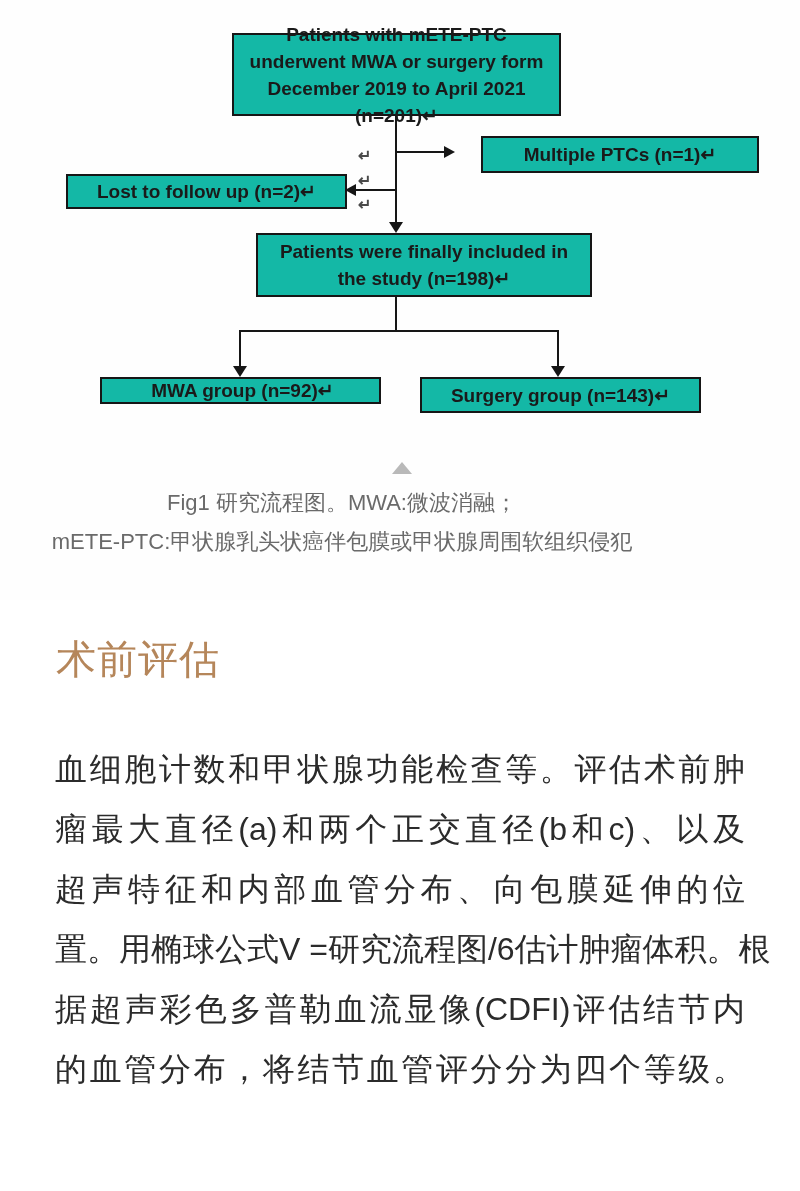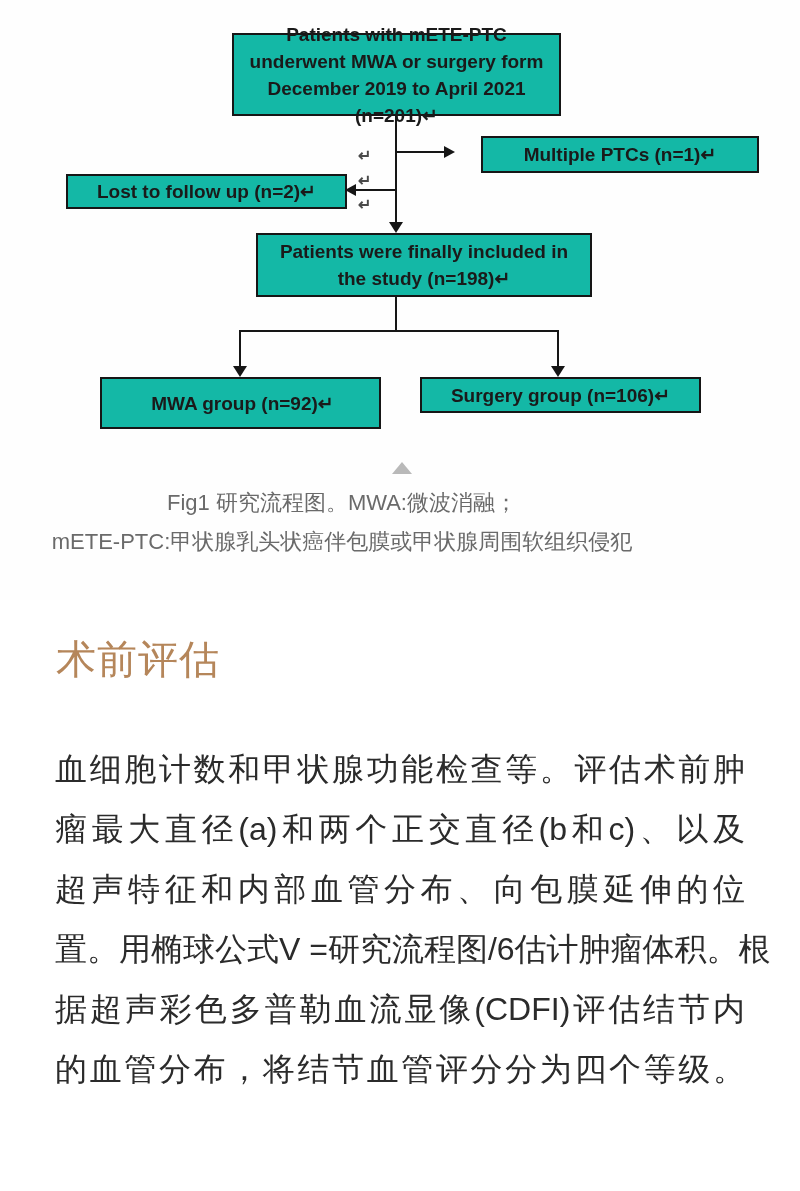--- a/index.html
+++ b/index.html
@@ -28,21 +28,21 @@
     text-align:center;
     font-weight:700;
     font-size:19px;line-height:27px;
     color:#1a1a1a;
     padding:2px 8px;
   }
   .box-top{left:232px;top:33px;width:329px;height:83px;}
   .box-multiple{left:453px;top:136px;width:278px;height:37px;margin-left:28px;}
   .box-lost{left:66px;top:174px;width:281px;height:35px;}
   .box-included{left:256px;top:233px;width:336px;height:64px;}
-  .box-mwa{left:100px;top:377px;width:281px;height:52px;padding-left:12px;}
+  .box-mwa{left:100px;top:377px;width:281px;height:27px;padding-left:12px;}
   .box-surgery{left:420px;top:377px;width:281px;height:36px;}
 
   .fc-line{position:absolute;background:var(--line-color);}
   .v1{left:395px;top:115px;width:2px;height:109px;}
   .br-right{left:396px;top:151px;width:49px;height:2px;}
   .br-left{left:355px;top:189px;width:41px;height:2px;}
   .v2{left:395px;top:297px;width:2px;height:34px;}
   .h-split{left:239px;top:330px;width:320px;height:2px;}
   .v-left{left:239px;top:330px;width:2px;height:38px;}
   .v-right{left:557px;top:330px;width:2px;height:38px;}
@@ -118,21 +118,21 @@
 
     <span class="return-mark rm-1">↵</span>
     <span class="return-mark rm-2">↵</span>
     <span class="return-mark rm-3">↵</span>
 
     <div class="fc-box box-top">Patients with mETE-PTC underwent MWA or surgery form December 2019 to April 2021 (n=201)↵</div>
     <div class="fc-box box-multiple">Multiple PTCs (n=1)↵</div>
     <div class="fc-box box-lost">Lost to follow up (n=2)↵</div>
     <div class="fc-box box-included">Patients were finally included in the study (n=198)↵</div>
     <div class="fc-box box-mwa">MWA group (n=92)↵</div>
-    <div class="fc-box box-surgery">Surgery group (n=106)↵</div>
+    <div class="fc-box box-surgery">Surgery group (n=143)↵</div>
 
     <div class="caption-triangle"></div>
     <div class="fig-caption">
       <div>Fig1 研究流程图。MWA:微波消融；</div>
       <div>mETE-PTC:甲状腺乳头状癌伴包膜或甲状腺周围软组织侵犯</div>
     </div>
   </div>
 
   <h2 class="section-heading">术前评估</h2>
 

